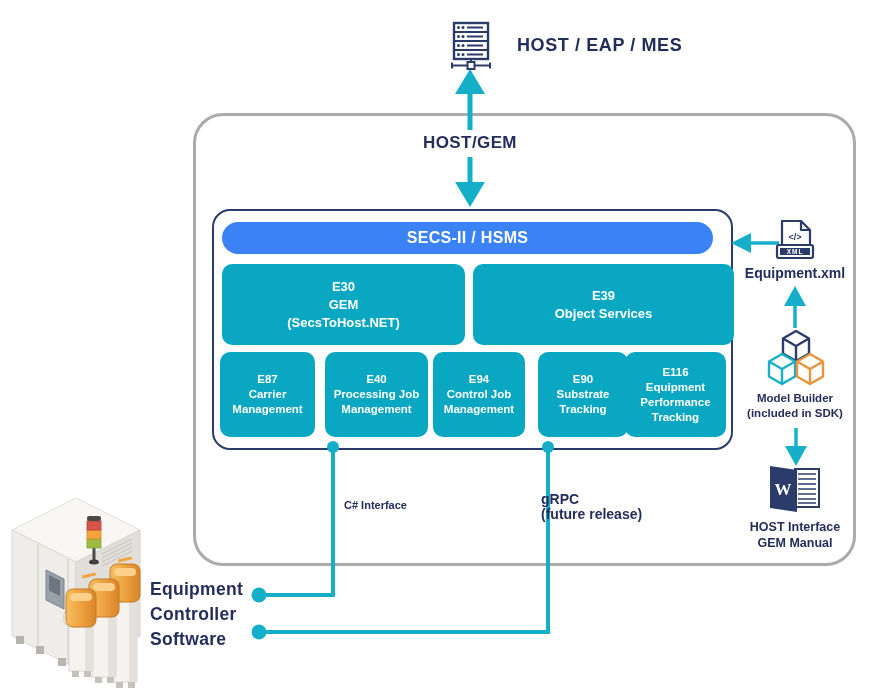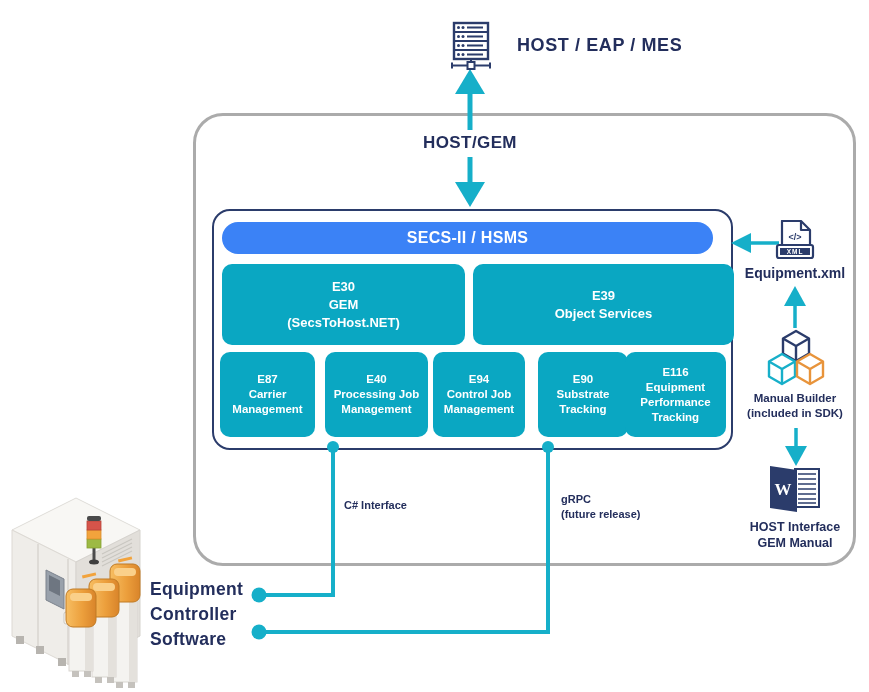--- a/index.html
+++ b/index.html
@@ -23,21 +23,21 @@
   .row2{top:352px;height:85px;font-size:11.5px;line-height:15px;}
 
   
   .connectors{left:0;top:0;z-index:4;pointer-events:none;}
 
   
   .navy-text{color:#232e5c;font-weight:bold;z-index:5;}
   .host-label{left:517px;top:35px;font-size:18px;letter-spacing:.6px;}
   .secsgem-label{left:410px;top:133px;width:120px;text-align:center;font-size:17px;letter-spacing:.4px;}
   .csharp-label{left:344px;top:499px;font-size:11px;}
-  .grpc-label{left:561px;top:492px;font-size:11px;line-height:15px;}
+  .grpc-label{left:541px;top:492px;font-size:14px;line-height:15px;}
   .xml-label{left:735px;top:265px;width:120px;text-align:center;font-size:14px;}
   .mb-label{left:731px;top:391px;width:128px;text-align:center;font-size:11.5px;line-height:15px;}
   .manual-label{left:731px;top:519px;width:128px;text-align:center;font-size:12.5px;line-height:16px;}
   .ecs-label{left:150px;top:577px;font-size:17.5px;line-height:25px;letter-spacing:.3px;}
 
   .icon{z-index:5;}
   .host-icon{left:449px;top:21px;}
   .xml-icon{left:768px;top:220px;}
   .cubes-icon{left:765px;top:328px;}
   .word-icon{left:766px;top:465px;}
@@ -190,21 +190,21 @@
       <polyline points="4,33.5 17,41 30,33.5" fill="none"></polyline>
       <line x1="17" y1="41" x2="17" y2="56"></line>
     </g>
     <g stroke="#e8943b" stroke-width="2.4" fill="#fff" stroke-linejoin="round">
       <polygon points="45,26 58,33.5 58,48.5 45,56 32,48.5 32,33.5"></polygon>
       <polyline points="32,33.5 45,41 58,33.5" fill="none"></polyline>
       <line x1="45" y1="41" x2="45" y2="56"></line>
     </g>
   </svg>
   <div class="abs navy-text mb-label">
-    <div>Manual Builder</div>
+    <div>Model Builder</div>
     <div>(included in SDK)</div>
   </div>
 
   <svg class="abs icon word-icon" width="58" height="48" viewBox="0 0 58 48">
     <rect x="29" y="4" width="24" height="38" fill="#fff" stroke="#2b3c6b" stroke-width="2"></rect>
     <g stroke="#2b3c6b" stroke-width="1.5">
       <line x1="32" y1="9" x2="50" y2="9"></line>
         <line x1="32" y1="14" x2="50" y2="14"></line>
       <line x1="32" y1="19" x2="50" y2="19"></line>
         <line x1="32" y1="24" x2="50" y2="24"></line>

